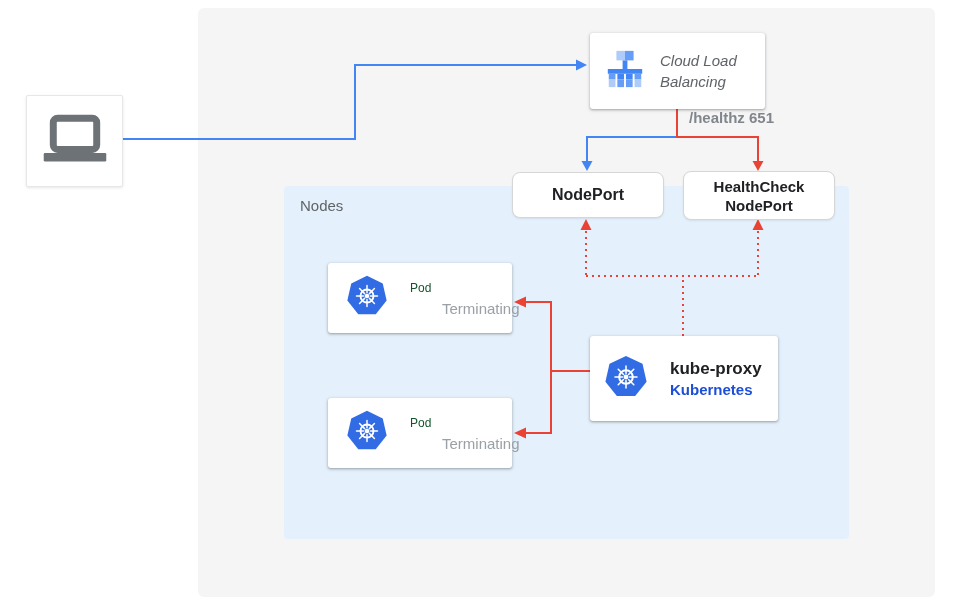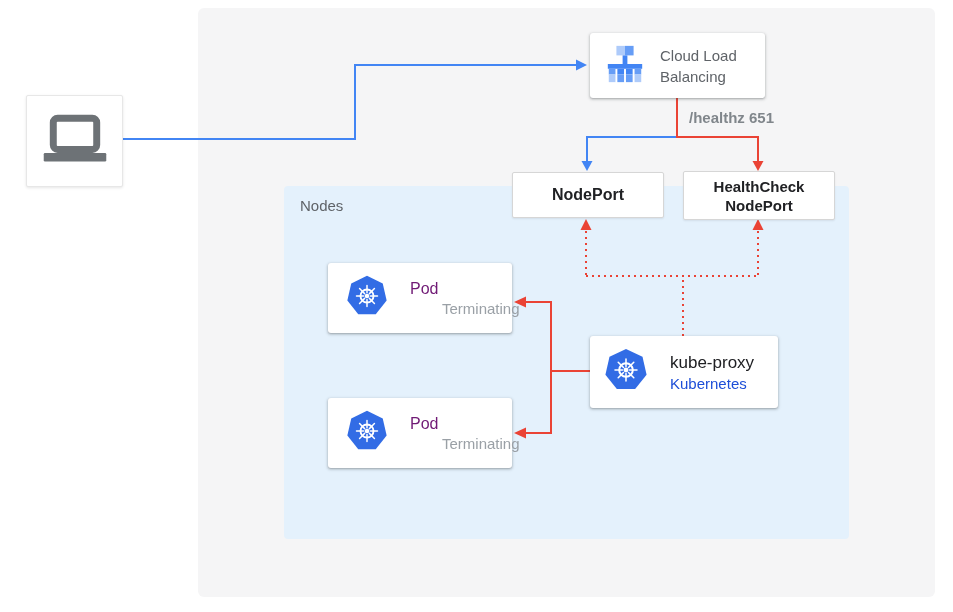--- a/index.html
+++ b/index.html
@@ -17,40 +17,40 @@
   .card{position:absolute;background:#ffffff;border-radius:3px;z-index:10;
     box-shadow:0 1px 2px rgba(60,64,67,.30),0 1px 3px 1px rgba(60,64,67,.15);
     display:flex;align-items:center;}
   .card .icon{flex:0 0 auto;}
   .card .txt{margin-left:16px;}
 
   .laptop-box{position:absolute;left:26px;top:95px;width:95px;height:90px;background:#fff;
     border:1px solid #e7e7e7;border-radius:2px;z-index:10;
     box-shadow:0 1px 3px rgba(0,0,0,.10);display:flex;align-items:center;justify-content:center;}
 
-  .clb-box{left:590px;top:33px;width:175px;height:65px;}
+  .clb-box{left:590px;top:33px;width:175px;height:76px;font-style:italic;}
   .clb-box .icon{margin-left:14px;}
   .clb-box .txt{margin-left:14px;font-size:15px;line-height:21px;color:#5f6368;width:104px;}
 
   .healthz{position:absolute;left:689px;top:109px;z-index:6;font-size:15px;font-weight:700;color:#80868b;}
 
-  .port-box{position:absolute;background:#fff;border:1px solid #d6d6d6;border-radius:2px;z-index:10;
+  .port-box{position:absolute;background:#fff;border:1px solid #d6d6d6;border-radius:8px;z-index:10;
     box-shadow:0 1px 2px rgba(0,0,0,.08);display:flex;flex-direction:column;
     align-items:center;justify-content:center;text-align:center;
     font-weight:700;color:#202124;}
   .nodeport-box{left:512px;top:172px;width:150px;height:44px;font-size:16px;}
   .hc-box{left:683px;top:171px;width:150px;height:47px;font-size:15px;line-height:19px;}
 
   .pod-box{width:184px;height:70px;}
   .pod-box .icon{margin-left:18px;}
   .pod-box .txt{margin-left:22px;}
-  .pod-title{font-size:16px;line-height:21px;color:#701a75;}
+  .pod-title{font-size:12px;line-height:21px;color:#14532d;}
   .pod-status{font-size:15px;line-height:20px;color:#9aa0a6;margin-left:32px;}
 
-  .kp-box{left:590px;top:336px;width:188px;height:72px;}
+  .kp-box{left:590px;top:336px;width:188px;height:85px;font-weight:bold;}
   .kp-box .icon{margin-left:14px;}
   .kp-box .txt{margin-left:22px;}
   .kp-title{font-size:17px;line-height:23px;color:#202124;}
   .kp-sub{font-size:15px;line-height:20px;color:#1d4ed8;}
 </style>
 </head>
 <body>
 
 <div id="stage">
 

